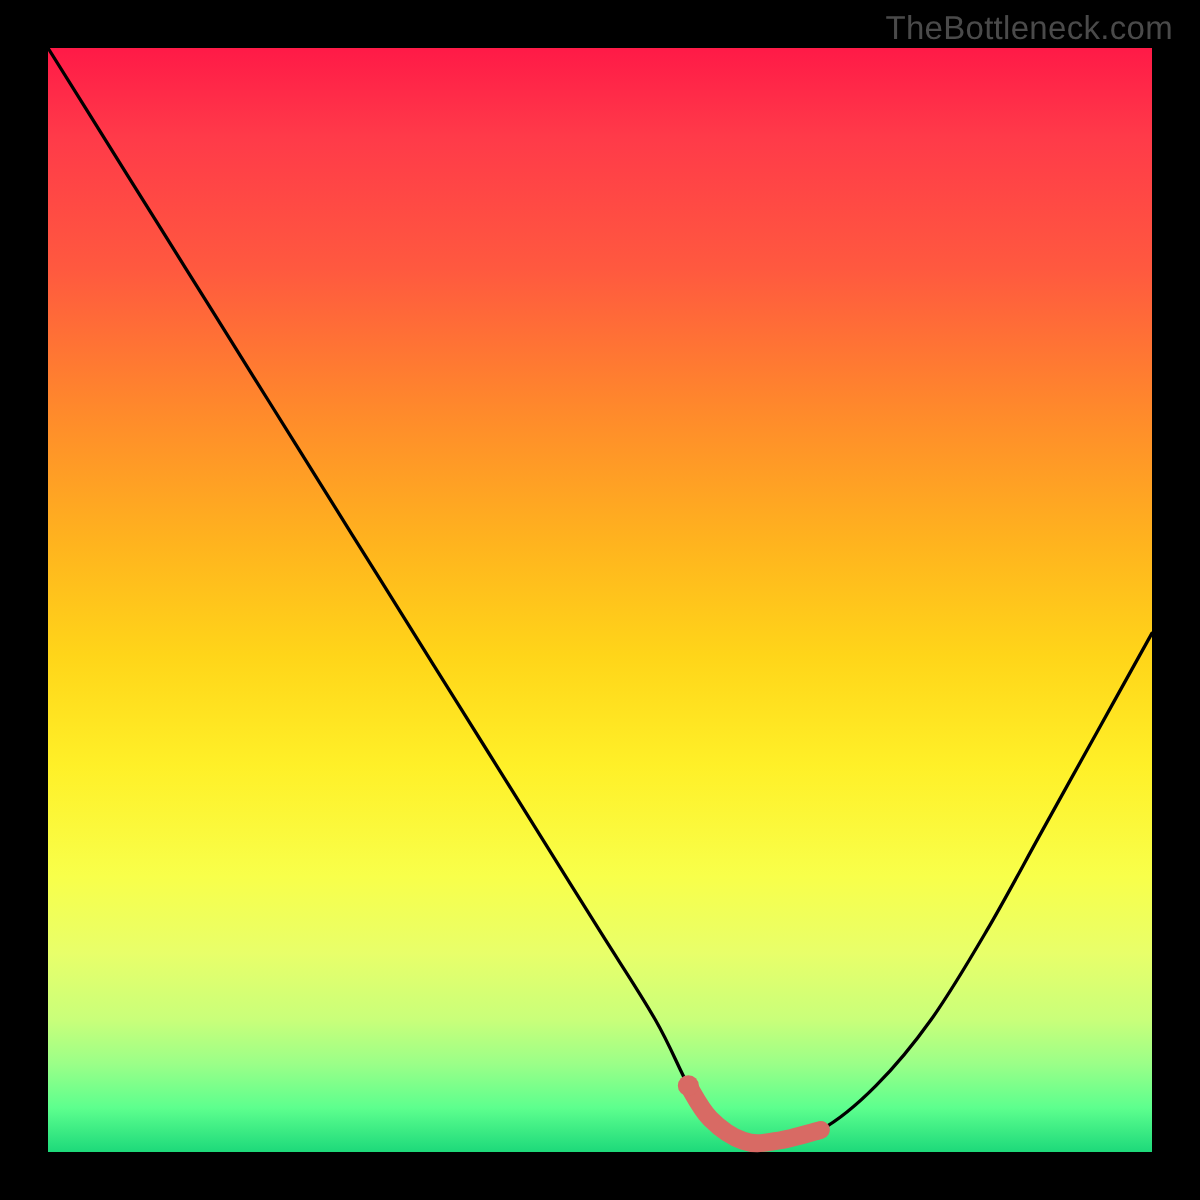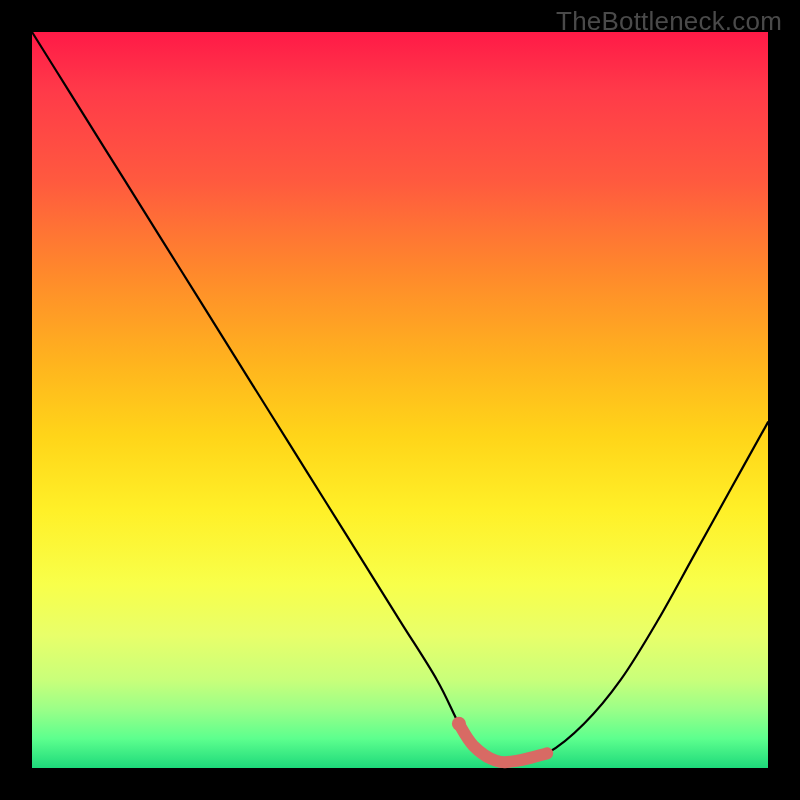--- a/index.html
+++ b/index.html
@@ -39,21 +39,21 @@
       #c9ff7a 88%,
       #9bff88 92%,
       #5dff8e 96%,
       #1dd97a 100%);
   }
   .watermark {
     position: absolute;
     top: 6px;
     right: 18px;
     color: #4a4a4a;
-    font-size: 26px;
+    font-size: 22px;
     letter-spacing: 0.2px;
     user-select: none;
   }
   svg.curves {
     position: absolute;
     left: 0;
     top: 0;
     width: 736px;
     height: 736px;
     overflow: visible;

